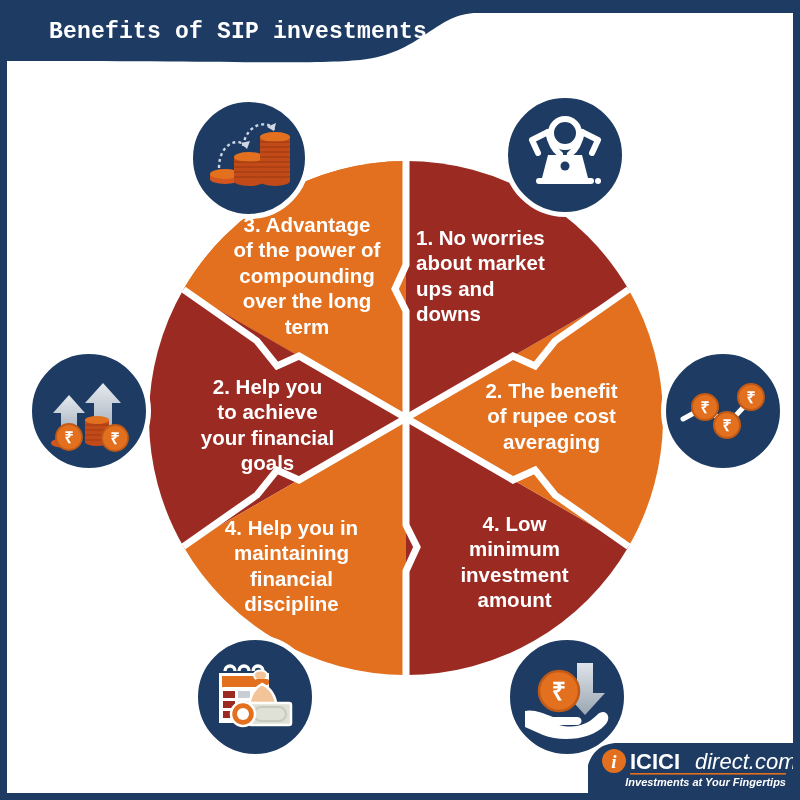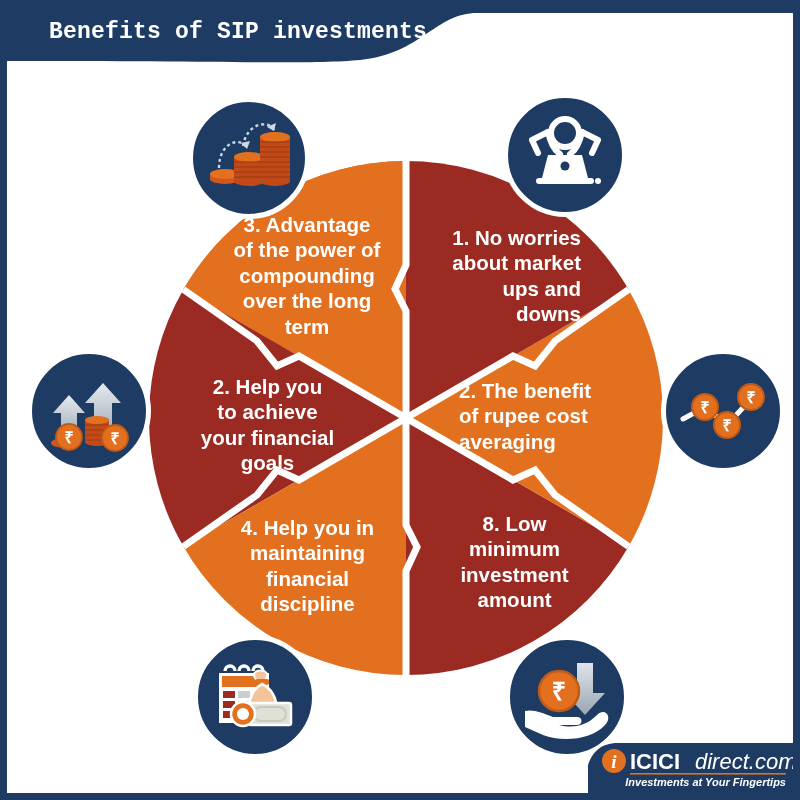--- a/index.html
+++ b/index.html
@@ -58,24 +58,24 @@
   
   .seg-label {
     position: absolute;
     color: #ffffff;
     font-weight: bold;
     font-size: 20.5px;
     line-height: 1.24;
     text-align: center;
     white-space: pre-line;
   }
-  #seg-label-1 { left: 409px; top: 222px; width: 165px; text-align: right; }
-  #seg-label-2 { left: 452px; top: 375px; width: 185px; text-align: left; }
+  #seg-label-1 { left: 409px; top: 222px; width: 165px; text-align: left; }
+  #seg-label-2 { left: 452px; top: 375px; width: 185px; text-align: center; }
   #seg-label-3 { left: 420px; top: 508px; width: 175px; text-align: center; }
-  #seg-label-4 { left: 208px; top: 512px; width: 185px; text-align: center; }
+  #seg-label-4 { left: 192px; top: 512px; width: 185px; text-align: center; }
   #seg-label-5 { left: 158px; top: 371px; width: 205px; text-align: center; }
   #seg-label-6 { left: 205px; top: 209px; width: 190px; text-align: center; }
 
   
   .badge {
     position: absolute;
     border-radius: 50%;
     background: #1e3c63;
     border: 5px solid #ffffff;
     box-sizing: border-box;
@@ -147,21 +147,21 @@
     </svg>
   </div>
 
   <div class="seg-label" id="seg-label-1">1. No worries
 about market
 ups and
 downs</div>
   <div class="seg-label" id="seg-label-2">2. The benefit
 of rupee cost
 averaging</div>
-  <div class="seg-label" id="seg-label-3">8. Low
+  <div class="seg-label" id="seg-label-3">4. Low
 minimum
 investment
 amount</div>
   <div class="seg-label" id="seg-label-4">4. Help you in
 maintaining
 financial
 discipline</div>
   <div class="seg-label" id="seg-label-5">2. Help you
 to achieve
 your financial

